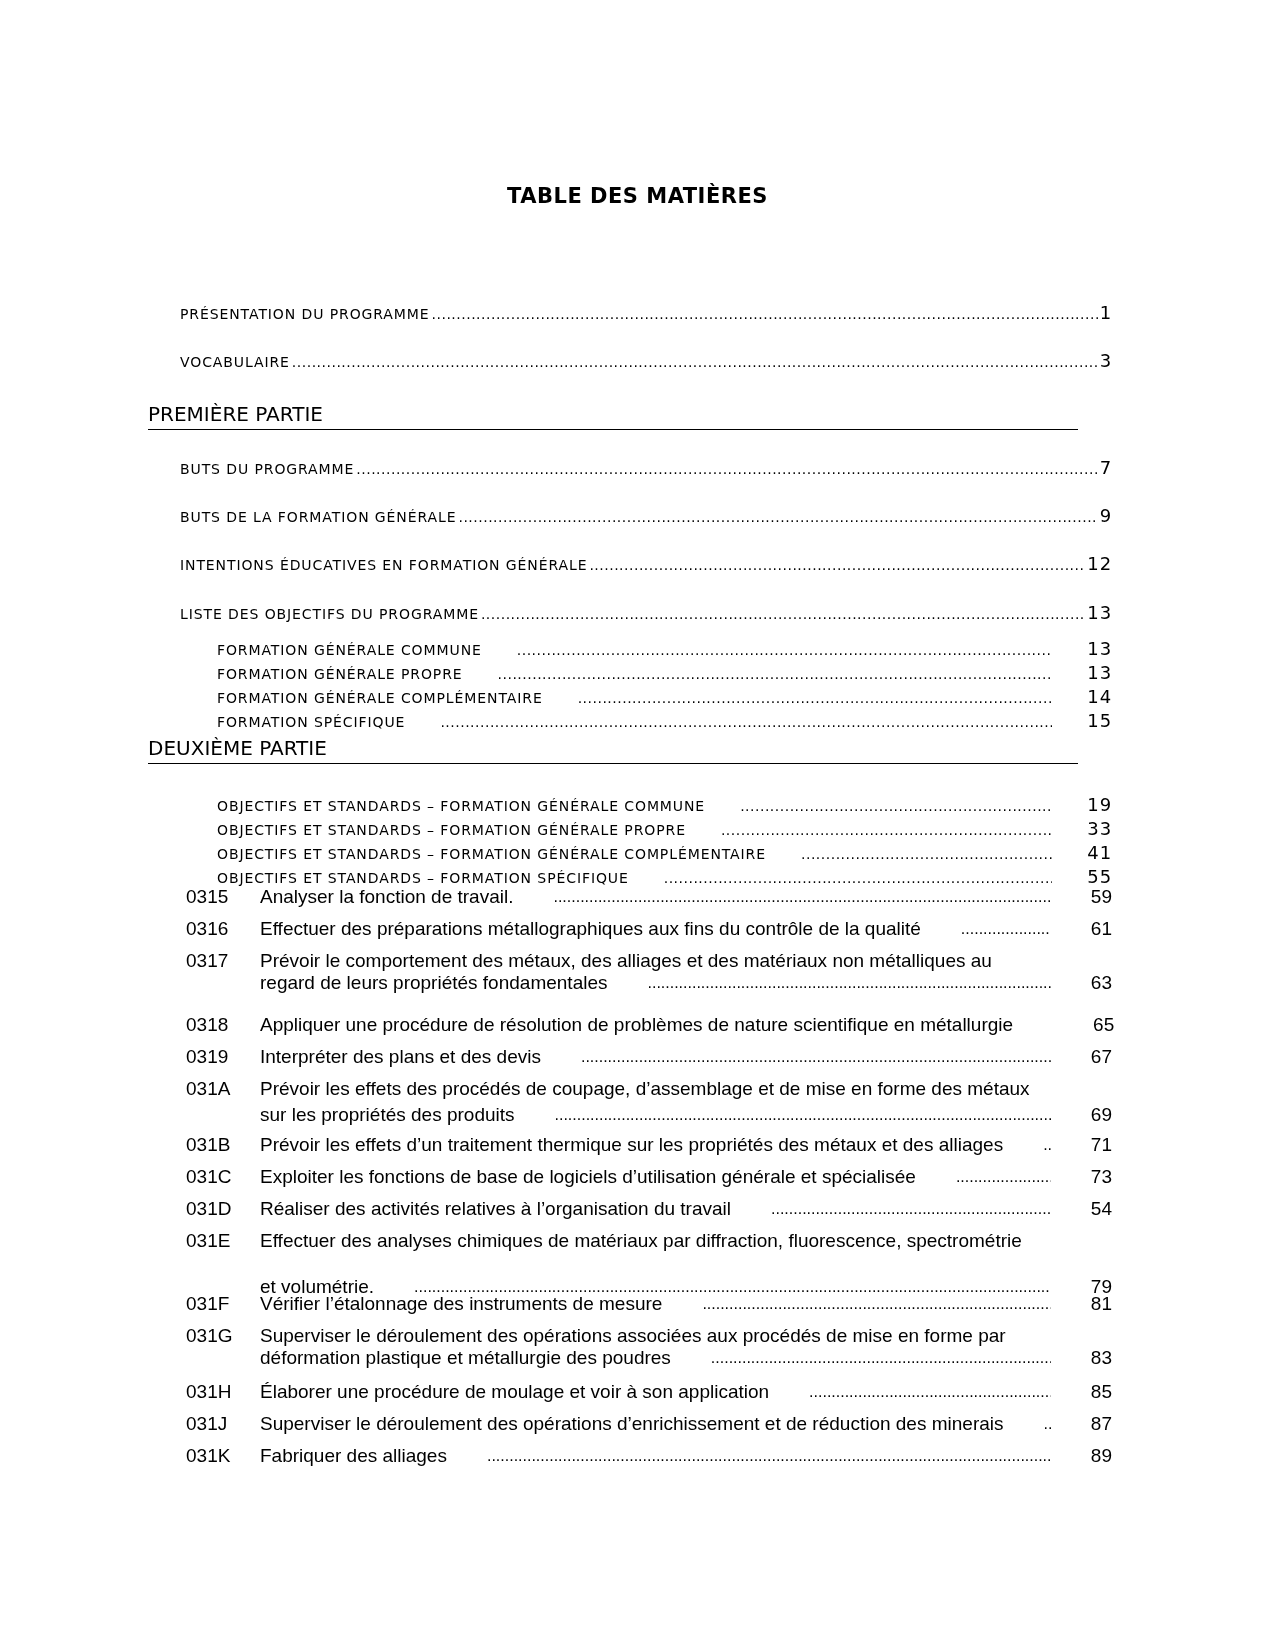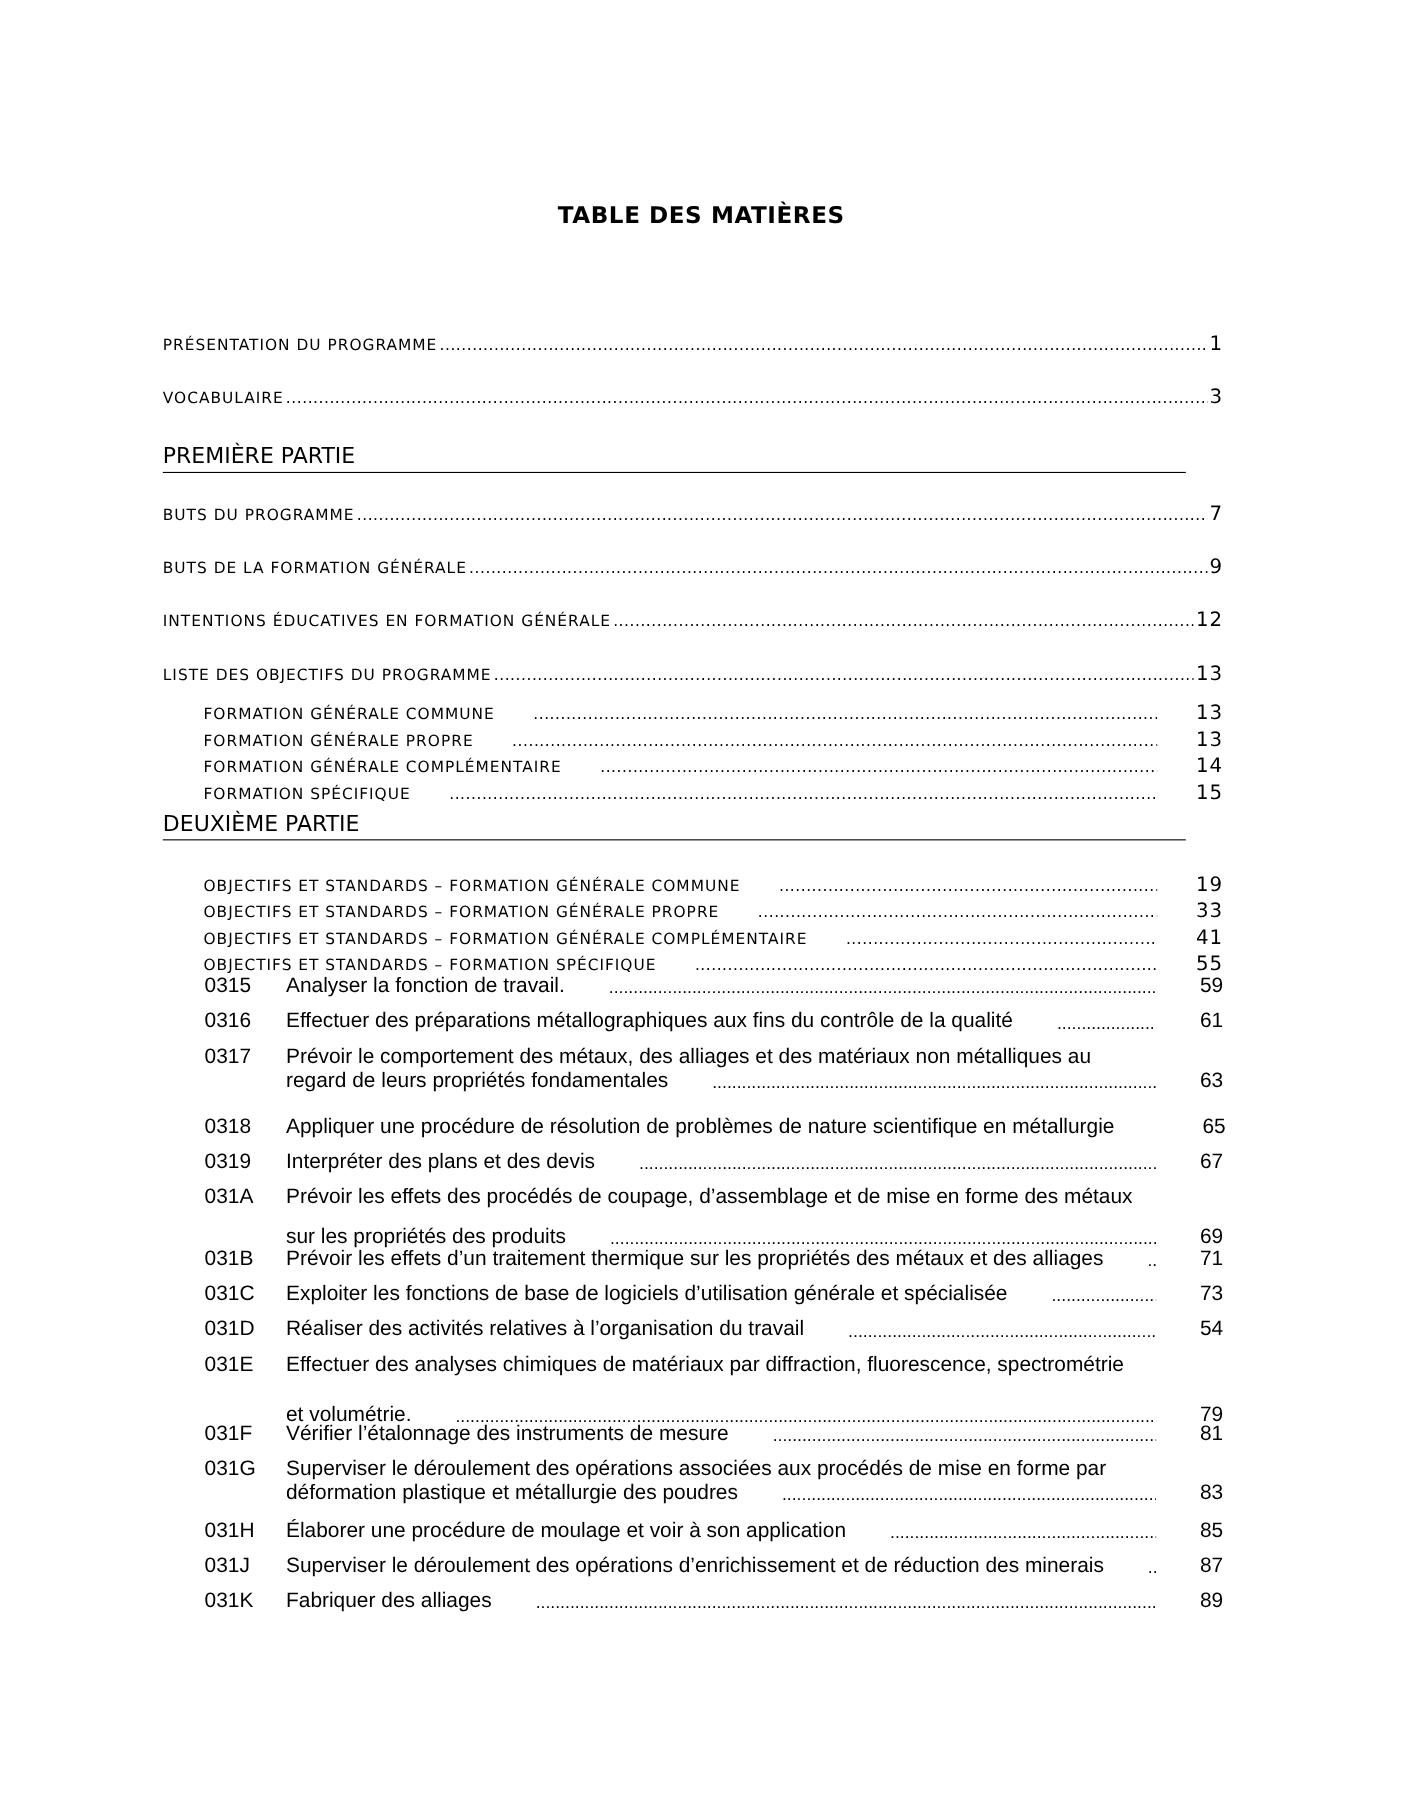--- a/index.html
+++ b/index.html
@@ -1,29 +1,29 @@
 <!DOCTYPE html>
 <html><head>
 <meta charset="utf-8">
 <style>
   html, body { margin:0; padding:0; background:#fff; }
   body { width:1275px; height:1650px; position:relative; font-family:"DejaVu Sans", sans-serif; color:#000; overflow:hidden; }
   .title { position:absolute; top:184px; left:0; width:1275px; text-align:center; font-weight:bold; font-size:21px; letter-spacing:0.5px; }
   .row { position:absolute; left:148px; width:964px; display:flex; align-items:baseline; white-space:nowrap; }
   .row.sub { left:185px; width:927px;gap:33px; }
   .caps { font-size:14px; letter-spacing:0.9px; }
-  .row .label { flex:0 0 auto; }
+  .row .label { flex:0 0 auto;margin-left:32px; }
   .row .dots { flex:1 1 auto; overflow:hidden; margin:0 2px; font-size:14px; letter-spacing:0.5px; }
   .row .dots::before { content:"................................................................................................................................................................................................................................................................................................................"; }
   .row .page { flex:0 0 auto; font-size:18px; }
   .part { position:absolute; left:148px; width:930px; font-weight:normal; font-size:20px; border-bottom:1.5px solid #000; padding-bottom:3px; }
   .obj { position:absolute; left:186px; width:926px; font-family:"Liberation Sans", sans-serif; font-size:19px; }
   .obj .code { position:absolute; left:0; top:0; }
   .obj .body { position:absolute; left:74px; right:0; top:0; }
-  .obj .line { display:flex; align-items:flex-end; white-space:nowrap;gap:36px; }
+  .obj .line { display:flex; align-items:center; white-space:nowrap;gap:36px; }
   .obj .line .dots { flex:1 1 auto; overflow:hidden; margin:0 4px; font-size:16px; }
   .obj .line .dots::before { content:"................................................................................................................................................................................................................................................................................................................"; }
   .obj .line .page { flex:0 0 auto; }
 </style>
 </head>
 <body>
 
 <div class="title">TABLE DES MATIÈRES</div>
 
 <div class="row caps" style="top:302px">
@@ -157,21 +157,21 @@
           <span class="page">67</span>
         </div>
       </div>
     </div>
     <div class="obj" style="top: 1078px;">
       <span class="code">031A</span>
       <div class="body">
         <div class="line">
           <span>Prévoir les effets des procédés de coupage, d’assemblage et de mise en forme des métaux</span>
         </div>
-        <div class="line" style="margin-top: 14px;">
+        <div class="line" style="margin-top: 4px;">
           <span>sur les propriétés des produits</span>
           <span class="dots"></span>
           <span class="page">69</span>
         </div>
       </div>
     </div>
     <div class="obj" style="top: 1134px;">
       <span class="code">031B</span>
       <div class="body">
         <div class="line">

